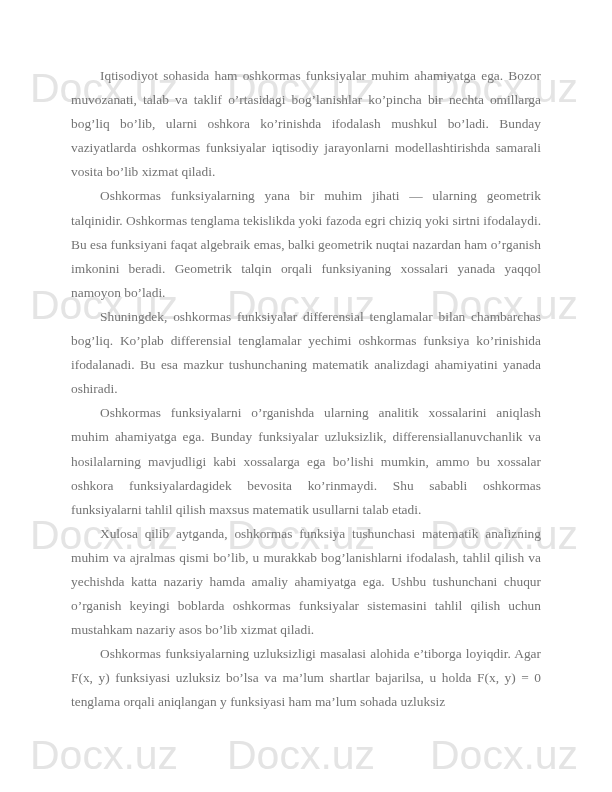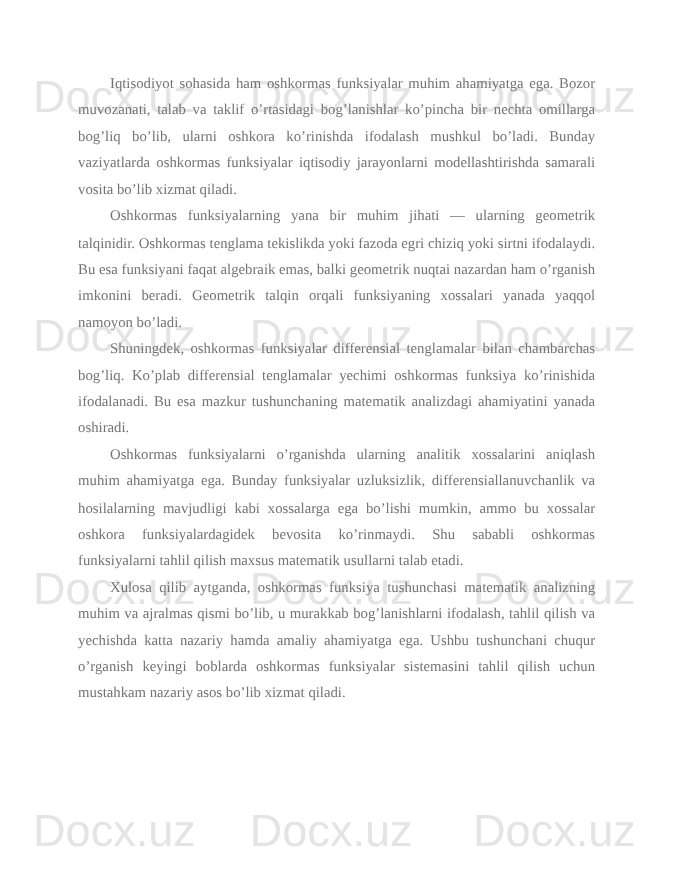--- a/index.html
+++ b/index.html
@@ -79,13 +79,14 @@
     <span class="wm" style="left:430px;">Docx.uz</span>
   </div>
 </div>
 
 <main class="page">
   <p class="para">Iqtisodiyot sohasida ham oshkormas funksiyalar muhim ahamiyatga ega. Bozor muvozanati, talab va taklif o’rtasidagi bog’lanishlar ko’pincha bir nechta omillarga bog’liq bo’lib, ularni oshkora ko’rinishda ifodalash mushkul bo’ladi. Bunday vaziyatlarda oshkormas funksiyalar iqtisodiy jarayonlarni modellashtirishda samarali vosita bo’lib xizmat qiladi.</p>
   <p class="para">Oshkormas funksiyalarning yana bir muhim jihati — ularning geometrik talqinidir. Oshkormas tenglama tekislikda yoki fazoda egri chiziq yoki sirtni ifodalaydi. Bu esa funksiyani faqat algebraik emas, balki geometrik nuqtai nazardan ham o’rganish imkonini beradi. Geometrik talqin orqali funksiyaning xossalari yanada yaqqol namoyon bo’ladi.</p>
   <p class="para">Shuningdek, oshkormas funksiyalar differensial tenglamalar bilan chambarchas bog’liq. Ko’plab differensial tenglamalar yechimi oshkormas funksiya ko’rinishida ifodalanadi. Bu esa mazkur tushunchaning matematik analizdagi ahamiyatini yanada oshiradi.</p>
   <p class="para">Oshkormas funksiyalarni o’rganishda ularning analitik xossalarini aniqlash muhim ahamiyatga ega. Bunday funksiyalar uzluksizlik, differensiallanuvchanlik va hosilalarning mavjudligi kabi xossalarga ega bo’lishi mumkin, ammo bu xossalar oshkora funksiyalardagidek bevosita ko’rinmaydi. Shu sababli oshkormas funksiyalarni tahlil qilish maxsus matematik usullarni talab etadi.</p>
   <p class="para">Xulosa qilib aytganda, oshkormas funksiya tushunchasi matematik analizning muhim va ajralmas qismi bo’lib, u murakkab bog’lanishlarni ifodalash, tahlil qilish va yechishda katta nazariy hamda amaliy ahamiyatga ega. Ushbu tushunchani chuqur o’rganish keyingi boblarda oshkormas funksiyalar sistemasini tahlil qilish uchun mustahkam nazariy asos bo’lib xizmat qiladi.</p>
+  <p class="para">Oshkormas funksiyalarning uzluksizligi masalasi alohida e’tiborga loyiqdir. Agar F(x, y) funksiyasi uzluksiz bo’lsa va ma’lum shartlar bajarilsa, u holda F(x, y) = 0 tenglama orqali aniqlangan y funksiyasi ham ma’lum sohada uzluksiz</p>
 </main>
 
 </body></html>

